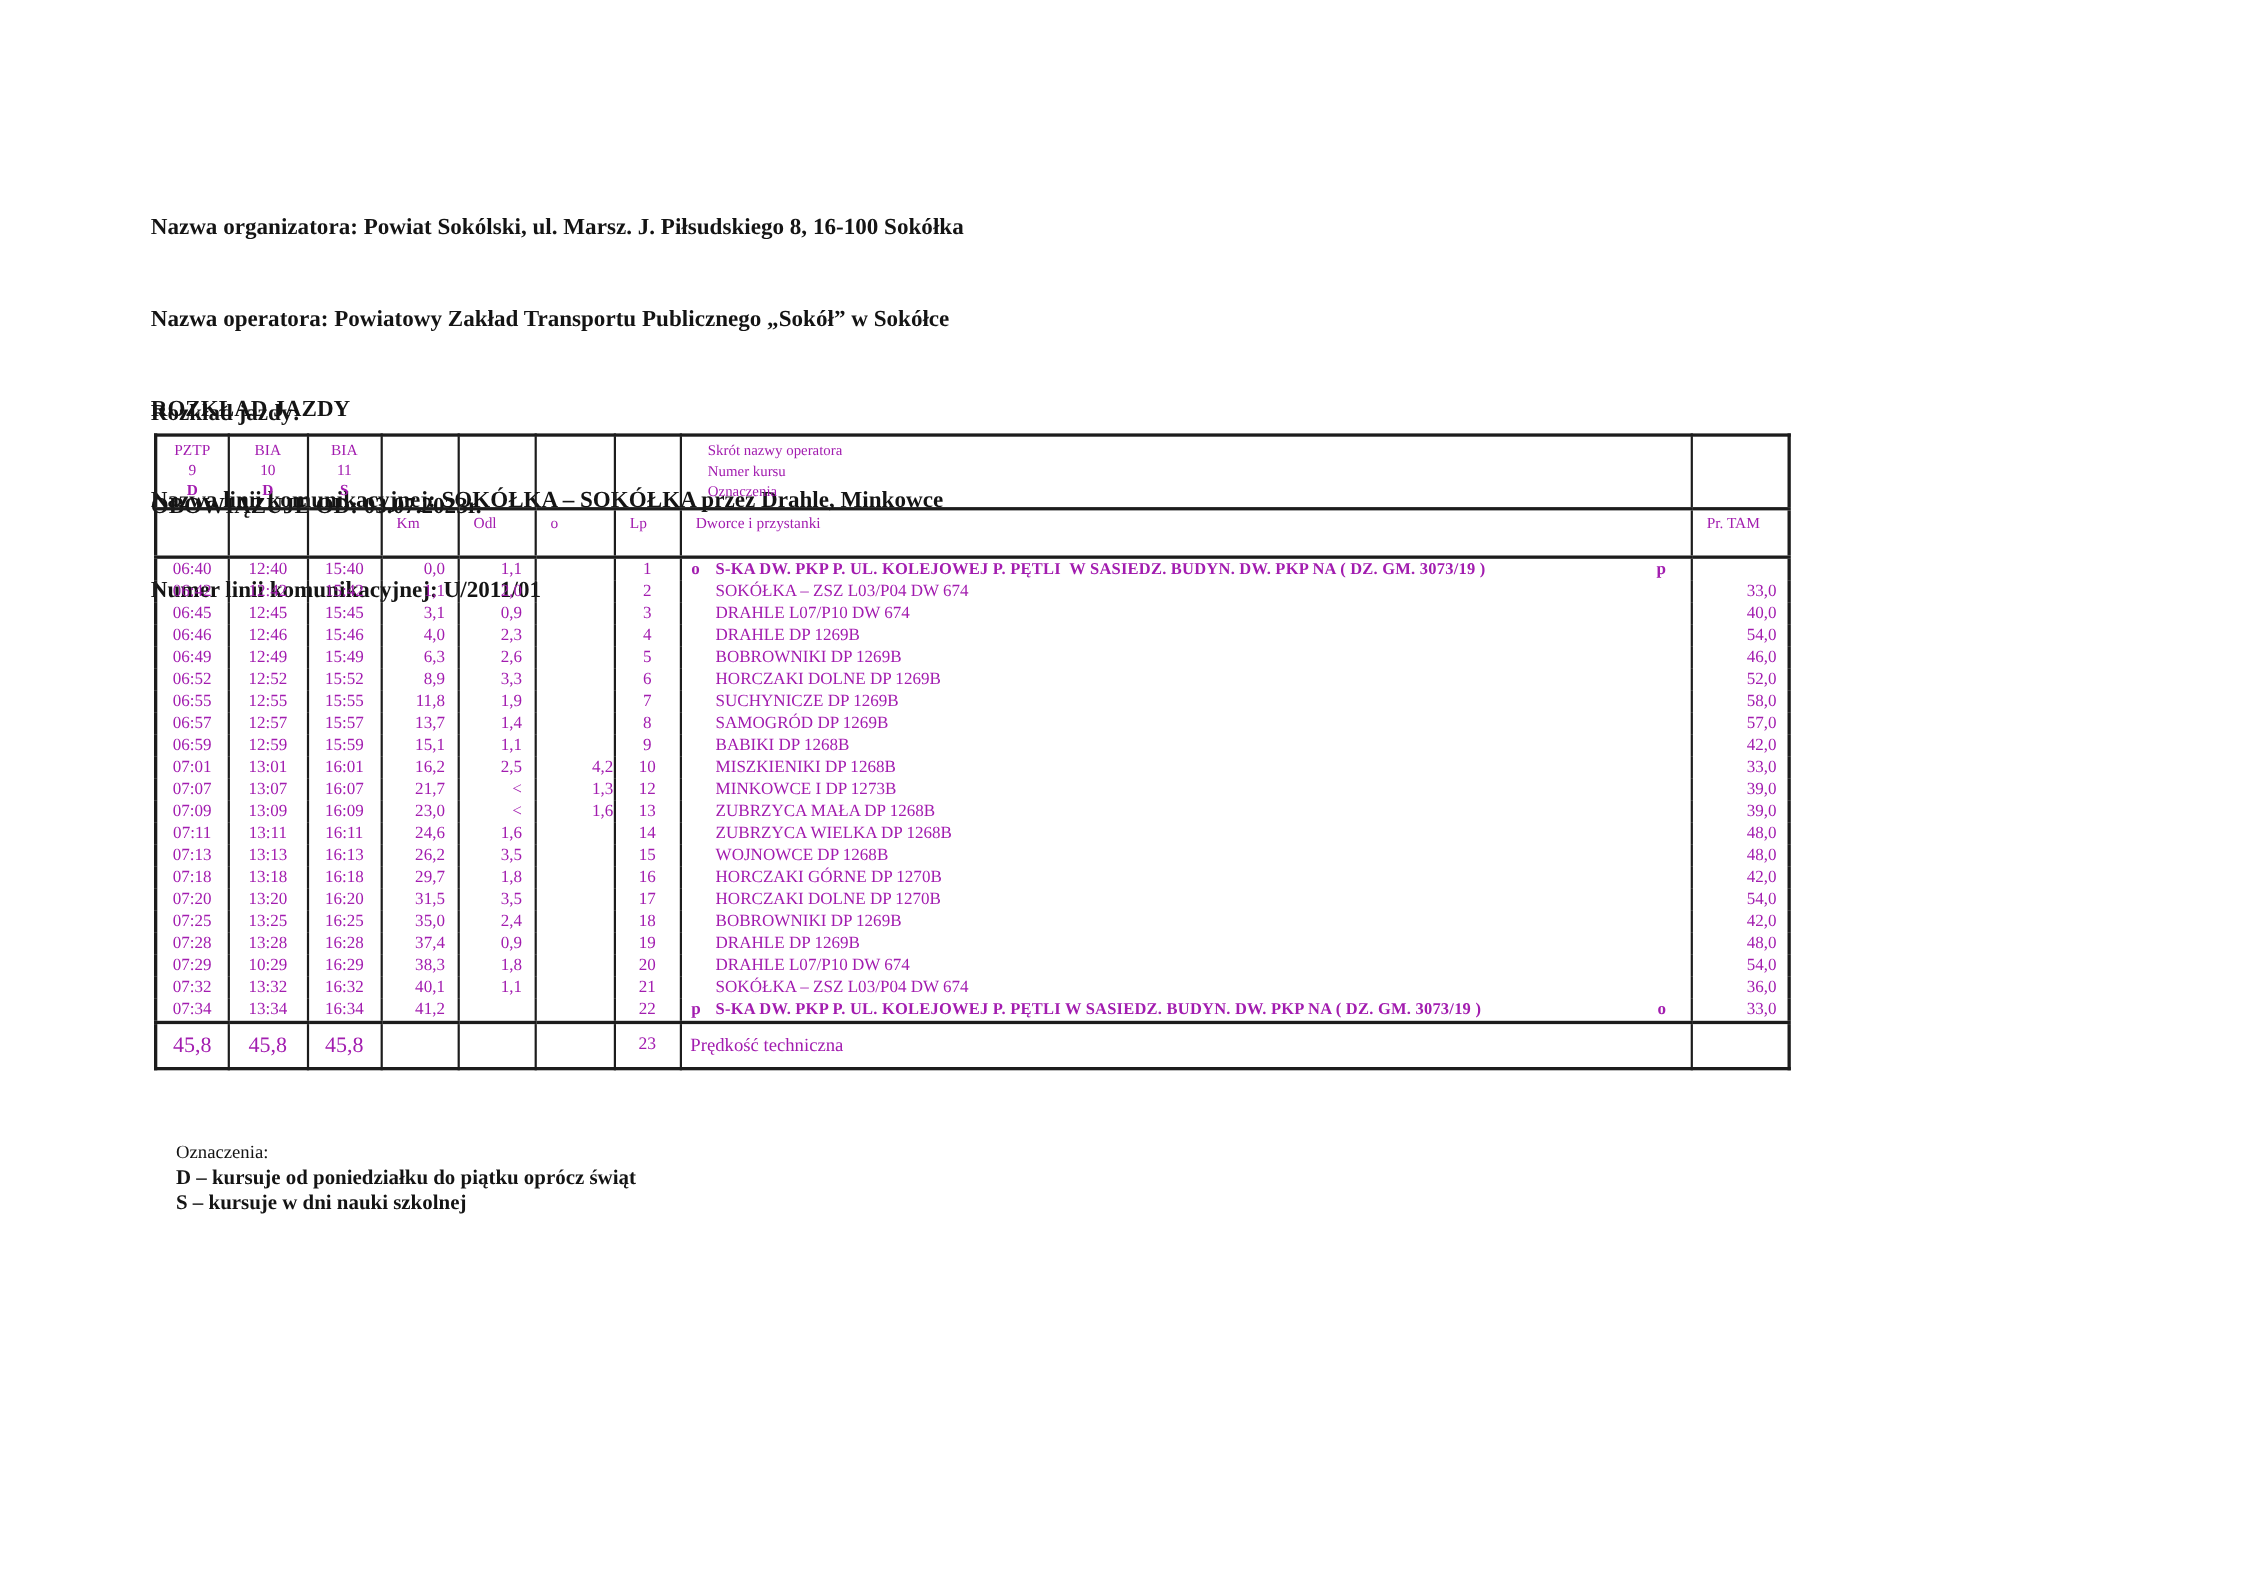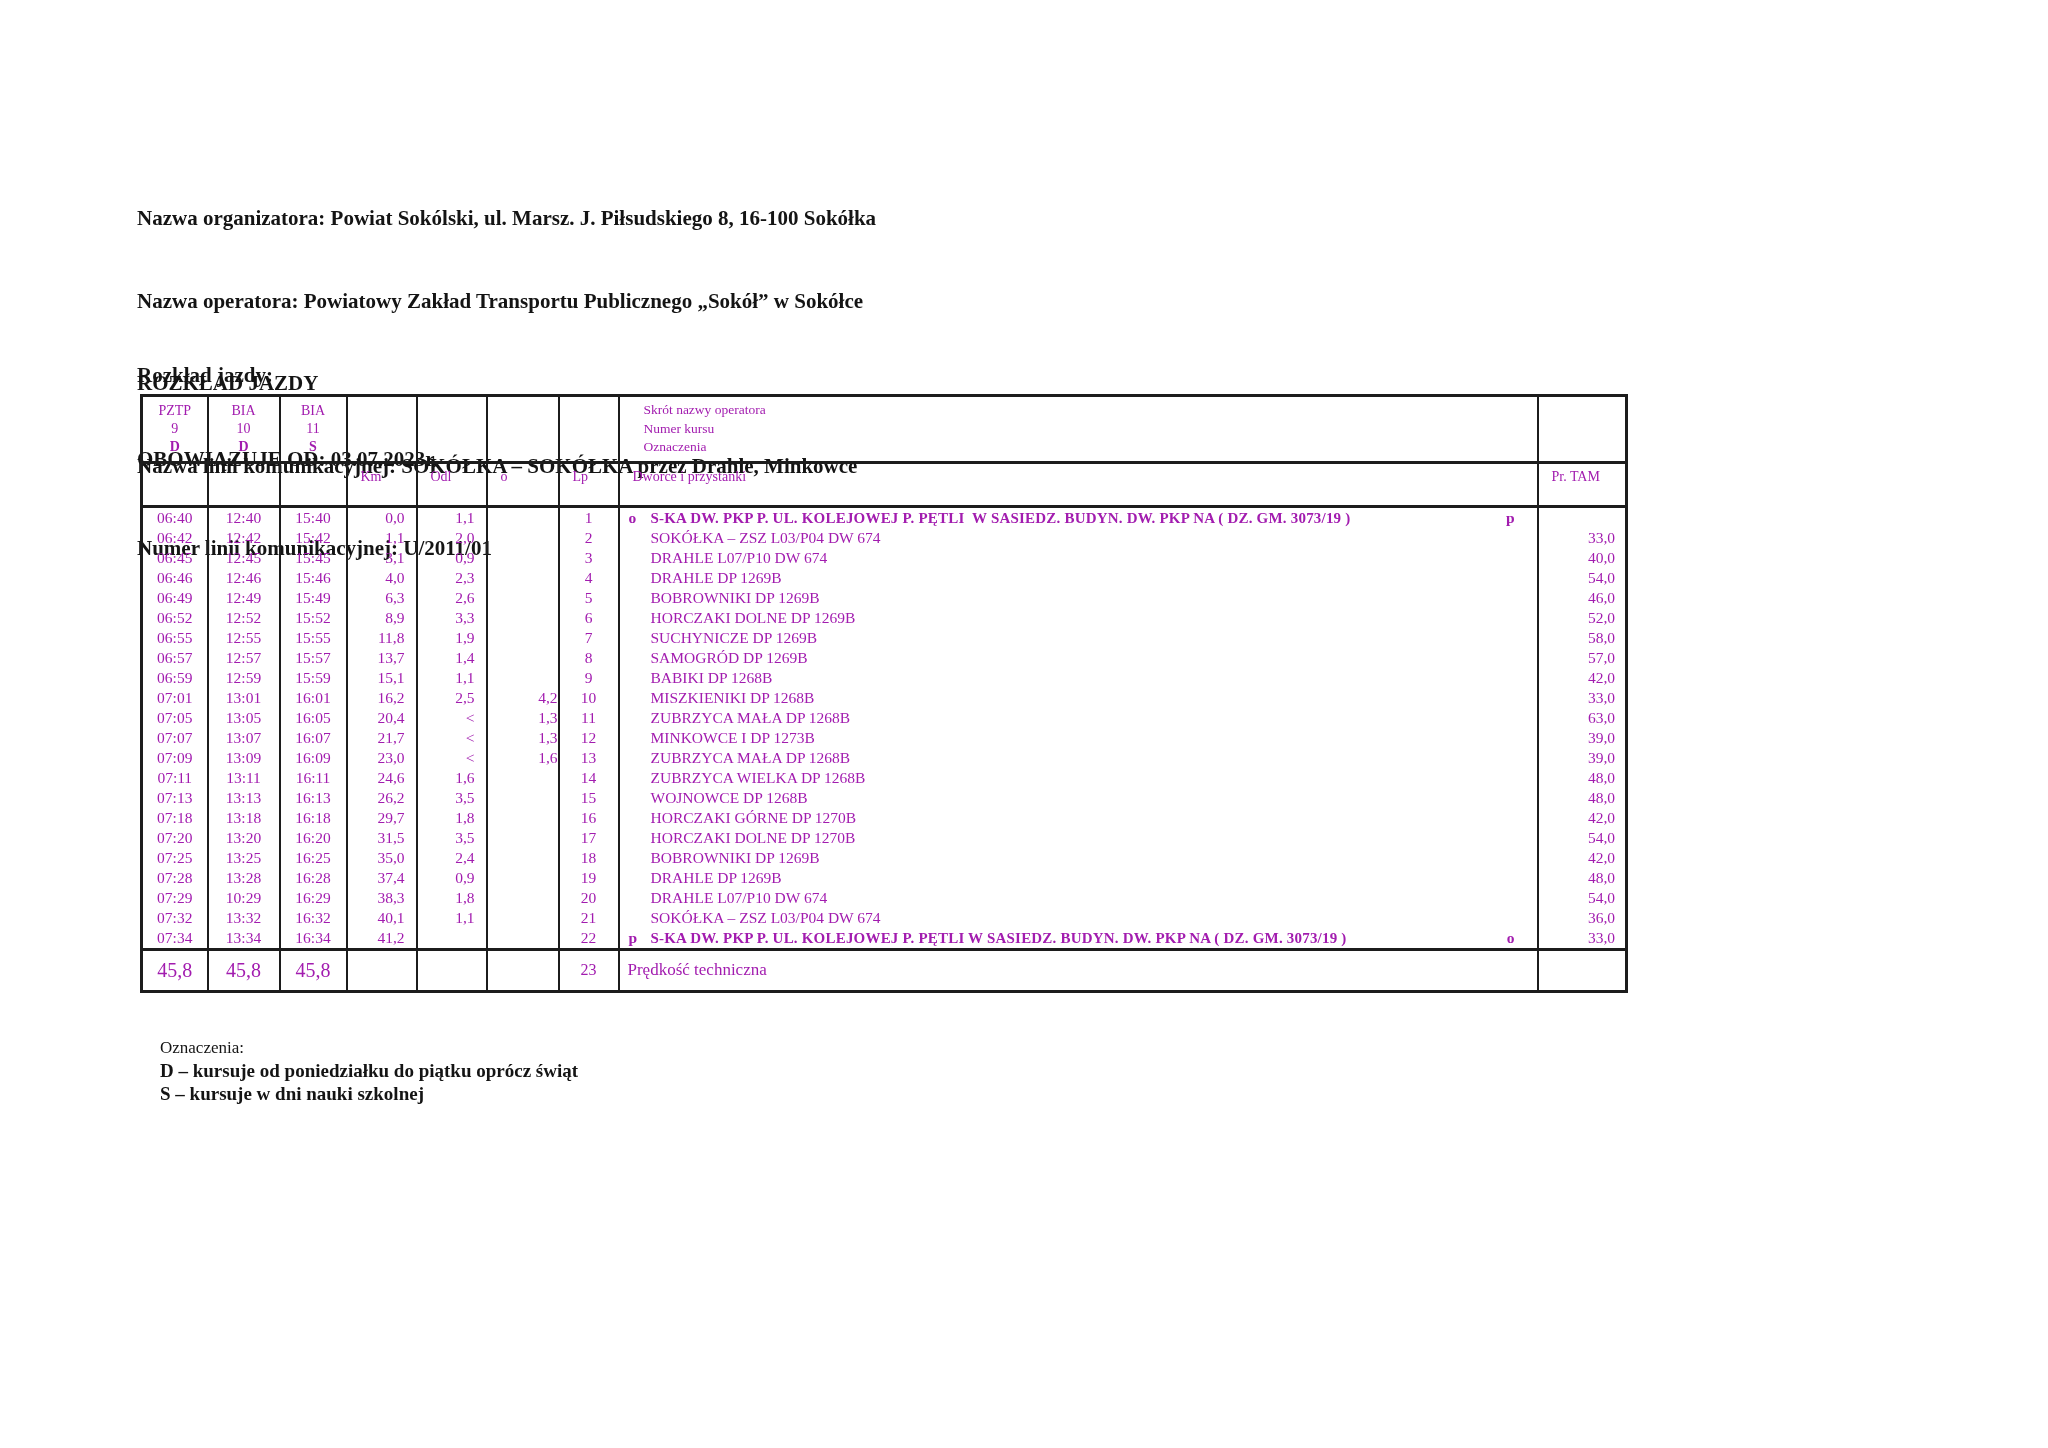--- a/index.html
+++ b/index.html
@@ -1,21 +1,21 @@
 <!DOCTYPE html>
 <html><head>
 <meta charset="utf-8">
 <style>
   html,body { margin:0; padding:0; background:#ffffff; }
   .page {
     position:relative; width:2048px; height:1448px; background:#ffffff;
     font-family:"Liberation Serif","DejaVu Serif",serif; color:#141414;
     overflow:hidden;
   }
-  .doc-header { position:absolute; left:137px; top:150px; font-weight:bold; font-size:21px; line-height:27.5px; white-space:pre; }
+  .doc-header { position:absolute; left:137px; top:138px; font-weight:bold; font-size:21px; line-height:27.5px; white-space:pre; }
   .schedule-head { position:absolute; left:137px; top:305px; font-weight:bold; font-size:21px; line-height:28px; white-space:pre; }
 
   table.tt {
     position:absolute; left:140px; top:394px;
     border-collapse:collapse; table-layout:fixed; width:1485px;
     font-size:15.5px; color:#a21caf;
   }
   table.tt { border:3px solid #1c1c1c; }
   table.tt td { border-left:2px solid #1c1c1c; border-right:2px solid #1c1c1c; border-top:none; border-bottom:none; padding:0; overflow:hidden; }
 
@@ -225,31 +225,20 @@
           <td class="t">13:01</td>
           <td class="t">16:01</td>
           <td class="num">16,2</td>
           <td class="num">2,5</td>
           <td class="oc">4,2</td>
           <td class="lp">10</td>
           <td class="st"><span class="st-name">MISZKIENIKI DP 1268B</span></td>
           <td class="pt">33,0</td>
         </tr>
         <tr class="body-row">
-          <td class="t">07:05</td>
-          <td class="t">13:05</td>
-          <td class="t">16:05</td>
-          <td class="num">20,4</td>
-          <td class="num">&lt;</td>
-          <td class="oc">1,3</td>
-          <td class="lp">11</td>
-          <td class="st"><span class="st-name">ZUBRZYCA MAŁA DP 1268B</span></td>
-          <td class="pt">63,0</td>
-        </tr>
-        <tr class="body-row">
           <td class="t">07:07</td>
           <td class="t">13:07</td>
           <td class="t">16:07</td>
           <td class="num">21,7</td>
           <td class="num">&lt;</td>
           <td class="oc">1,3</td>
           <td class="lp">12</td>
           <td class="st"><span class="st-name">MINKOWCE I DP 1273B</span></td>
           <td class="pt">39,0</td>
         </tr>

